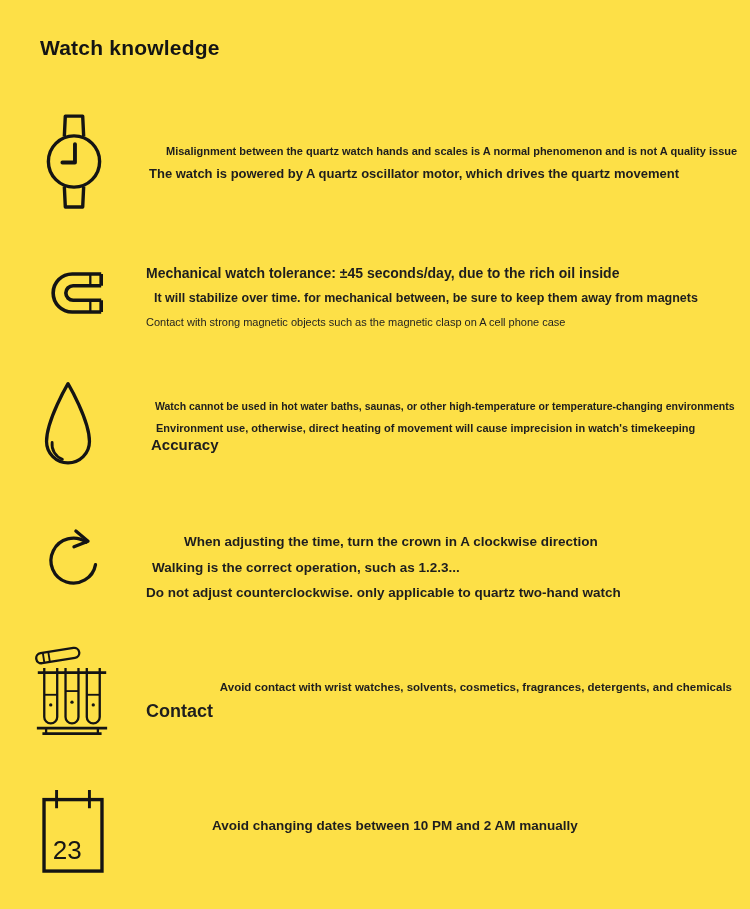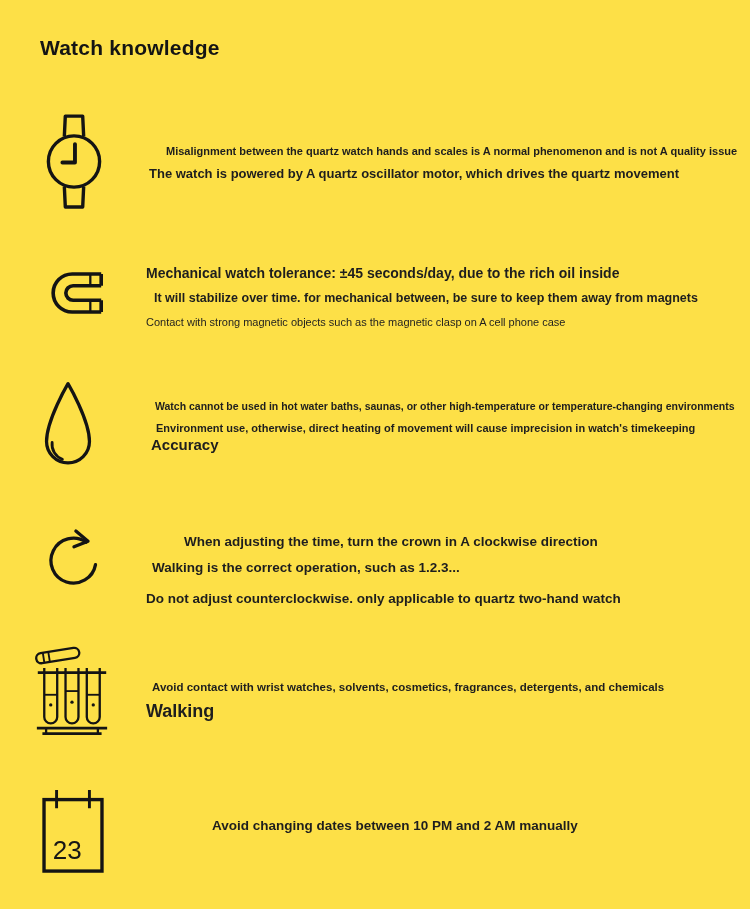--- a/index.html
+++ b/index.html
@@ -37,23 +37,23 @@
   .s2l1 { font-size:14px;   font-weight:700; }
   .s2l2 { font-size:12.5px; font-weight:600; padding-left:8px;  margin-top:8px; }
   .s2l3 { font-size:11px;   font-weight:400; margin-top:10px; color:#222; }
 
   .s3l1 { font-size:10.5px; font-weight:600;margin-left:9px; }
   .s3l2 { font-size:11px;   font-weight:600; padding-left:10px; margin-top:9px; }
   .s3h  { font-size:15px;   font-weight:700; padding-left:5px;  }
 
   .s4l1 { font-size:13.5px; font-weight:700; padding-left:38px; }
   .s4l2 { font-size:13.5px; font-weight:700; padding-left:6px;  margin-top:9px; }
-  .s4l3 { font-size:13.5px; font-weight:700; margin-top:14px; }
+  .s4l3 { font-size:13.5px; font-weight:700; margin-top:8px; }
 
-  .s5l1 { font-size:11.5px; font-weight:600; padding-left:6px; }
+  .s5l1 { font-size:11.5px; font-weight:600; padding-left:6px;text-align:right; }
   .s5h  { font-size:18px;   font-weight:700; margin-top:6px; }
 
   .s6l1 { font-size:13.5px; font-weight:700; padding-left:66px; }
   .s6l2 { font-size:12px;   font-weight:700; margin-top:11px; }
 
   .ink { stroke:#141414; fill:none; }
 </style>
 </head>
 <body>
 
@@ -136,21 +136,21 @@
         <circle cx="40" cy="64" r="1.8" fill="#141414"></circle>
         <path class="ink" d="M56 27 V80 A7 7 0 0 0 70 80 V27" stroke-width="2.5"></path>
         <path class="ink" d="M56 56 H70" stroke-width="2"></path>
         <circle cx="63" cy="67" r="1.8" fill="#141414"></circle>
         <path class="ink" d="M2 92 H78 M8 98 H72" stroke-width="3"></path>
         <path class="ink" d="M12 92 V98 M68 92 V98" stroke-width="2.5"></path>
       </svg>
     </div>
     <div class="text-box">
       <p class="s5l1">Avoid contact with wrist watches, solvents, cosmetics, fragrances, detergents, and chemicals</p>
-      <p class="s5h">Walking</p>
+      <p class="s5h">Contact</p>
     </div>
   </section>
 
   <section class="row row-6">
     <div class="icon-box">
       <svg width="62" height="85" viewBox="0 0 64 88">
         <rect class="ink" x="2" y="12" width="60" height="74" stroke-width="3.5"></rect>
         <path class="ink" d="M15 2 V21 M49 2 V21" stroke-width="3"></path>
         <text x="11" y="74" font-size="27" font-weight="400" fill="#161616" font-family="Liberation Sans, DejaVu Sans, sans-serif">23</text>
       </svg>

